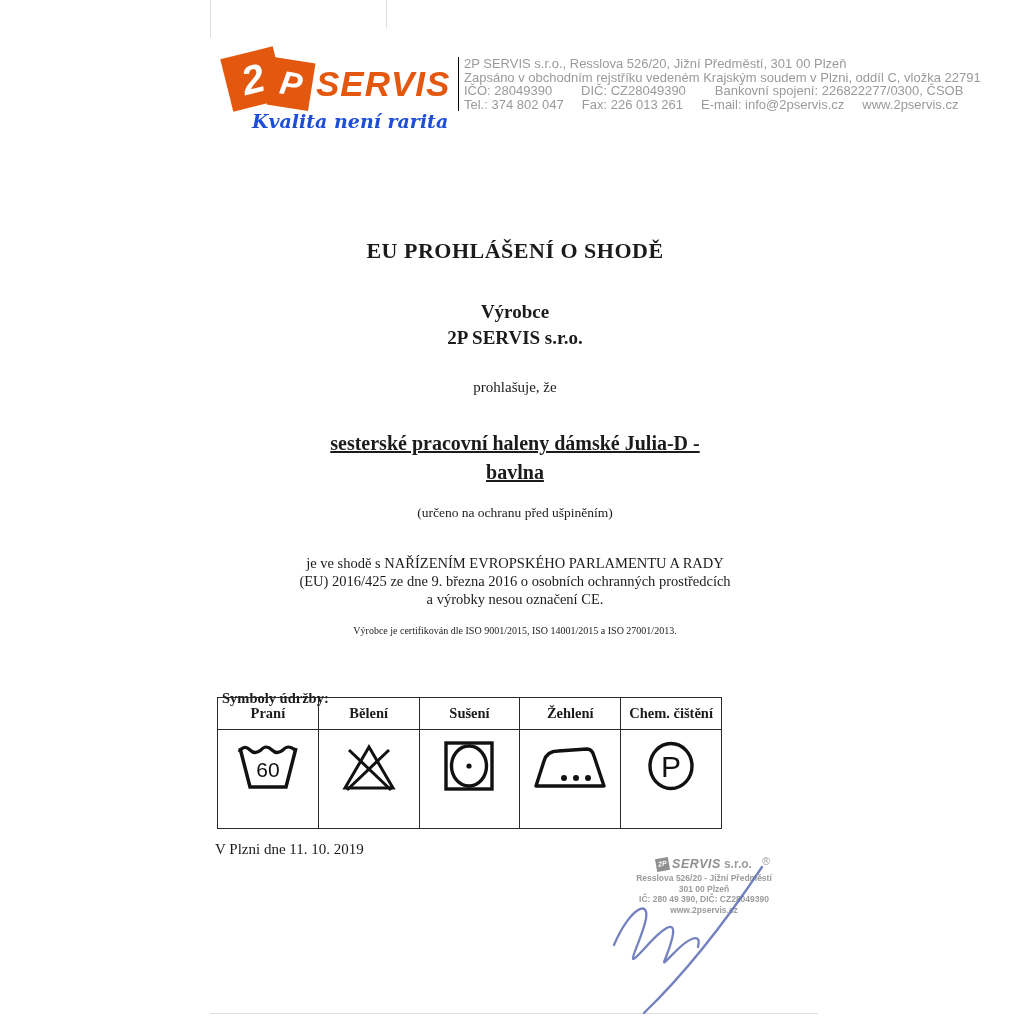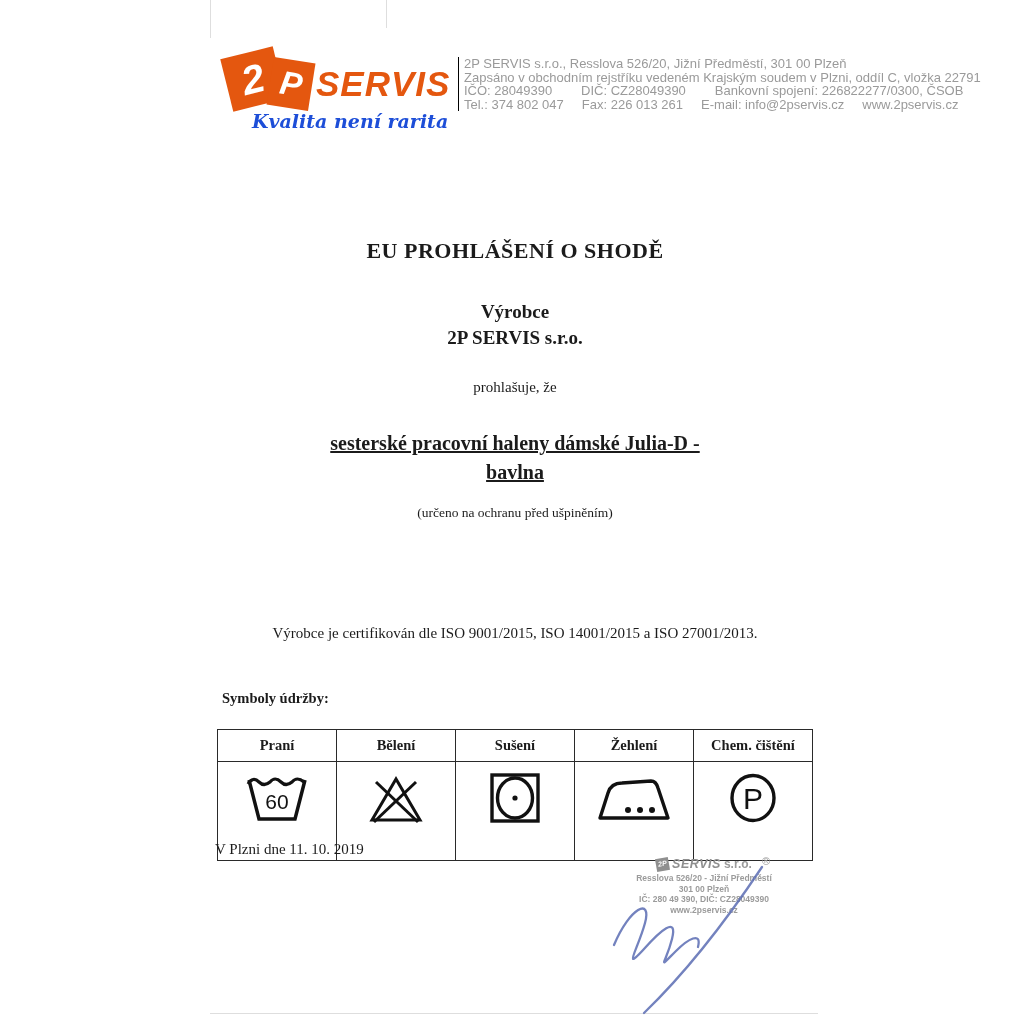--- a/index.html
+++ b/index.html
@@ -25,25 +25,25 @@
 
   
   .doc-title{top:203px;font-size:22px;font-weight:bold;letter-spacing:.5px;}
   .maker-label{top:266px;font-size:19px;font-weight:bold;}
   .maker-name{top:292px;font-size:19px;font-weight:bold;}
   .declares{top:344px;font-size:15px;}
   .product{top:394px;font-size:20px;font-weight:bold;line-height:29px;}
   .product span{text-decoration:underline;}
   .purpose{top:470px;font-size:13.5px;}
   .compliance{top:519px;font-size:14.5px;line-height:18px;}
-  .cert{top:590px;font-size:15px;}
+  .cert{top:590px;font-size:10px;}
   .care-label{left:222px;top:648px;font-size:14.5px;font-weight:bold;margin-top:42px;}
 
   
-  #care-table{left:217px;top:729px;border-collapse:collapse;table-layout:fixed;width:596px;}
+  #care-table{left:217px;top:697px;border-collapse:collapse;table-layout:fixed;width:505px;}
   #care-table td{border:1px solid #2a2a2a;text-align:center;}
   #care-table .hd{height:29px;font-size:14.5px;font-weight:600;font-family:"Liberation Serif",serif;}
   #care-table .sym{height:88px;vertical-align:top;padding-top:9px;}
 
   
   .place-date{left:215px;top:841px;font-size:15px;}
   #stamp{left:606px;top:858px;width:196px;text-align:center;font-family:"Liberation Sans",sans-serif;
          color:#9b9b9b;font-size:8.5px;line-height:10.5px;font-weight:bold;}
   #stamp-logo-row{display:flex;align-items:center;justify-content:center;gap:3px;margin-bottom:2px;}
   #stamp-sq{display:inline-flex;width:13px;height:13px;background:#8f8f8f;color:#fff;transform:rotate(-10deg);
@@ -85,20 +85,25 @@
   <div class="abs center maker-name">2P SERVIS s.r.o.</div>
   <div class="abs center declares">prohlašuje, že</div>
 
   <div class="abs center purpose">(určeno na ochranu před ušpiněním)</div>
 
   <div class="abs center product">
     <div><span>sesterské pracovní haleny dámské Julia-D -</span></div>
     <div><span>bavlna</span></div>
   </div>
 
+  <div class="abs center compliance">
+    <div>je ve shodě s NAŘÍZENÍM EVROPSKÉHO PARLAMENTU A RADY</div>
+    <div>(EU) 2016/425 ze dne 9. března 2016 o osobních ochranných prostředcích</div>
+    <div>a výrobky nesou označení CE.</div>
+  </div>
 
   <div class="abs center cert">Výrobce je certifikován dle ISO 9001/2015, ISO 14001/2015 a ISO 27001/2013.</div>
 
   <div class="abs care-label">Symboly údržby:</div>
 
   <table class="abs" id="care-table">
     <tbody>
         <tr>
       <td class="hd">Praní</td>
       <td class="hd">Bělení</td>

